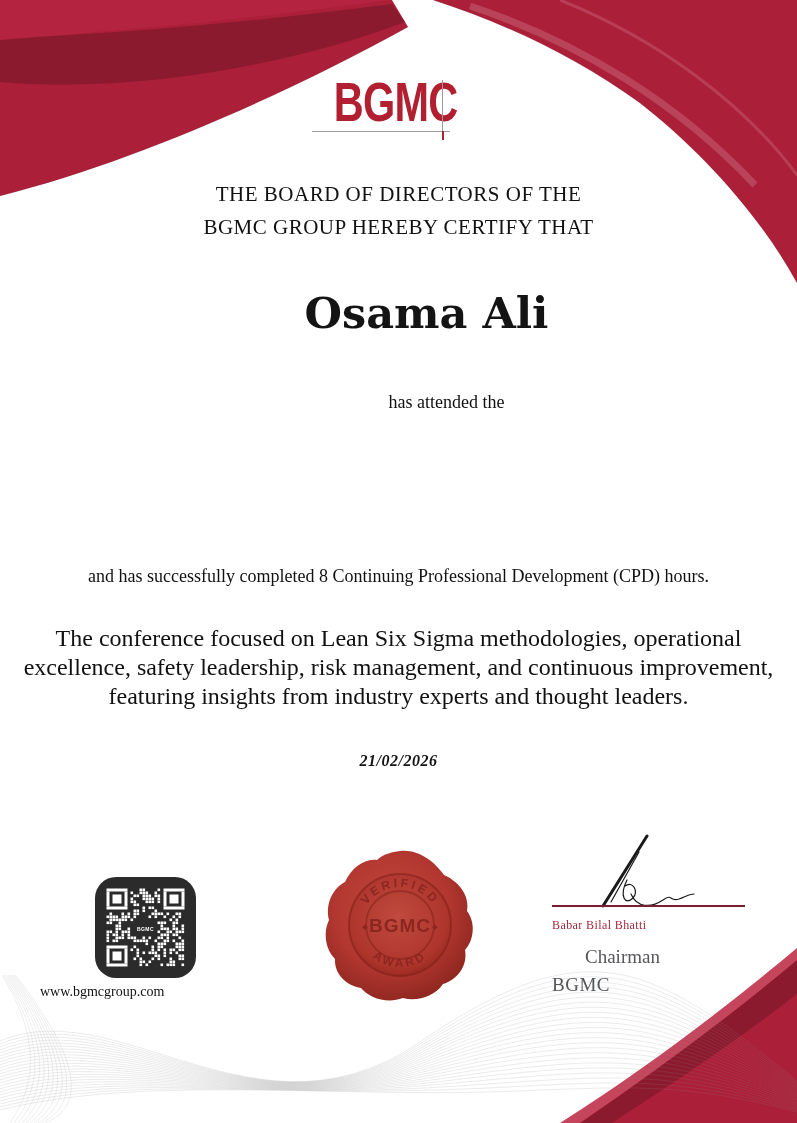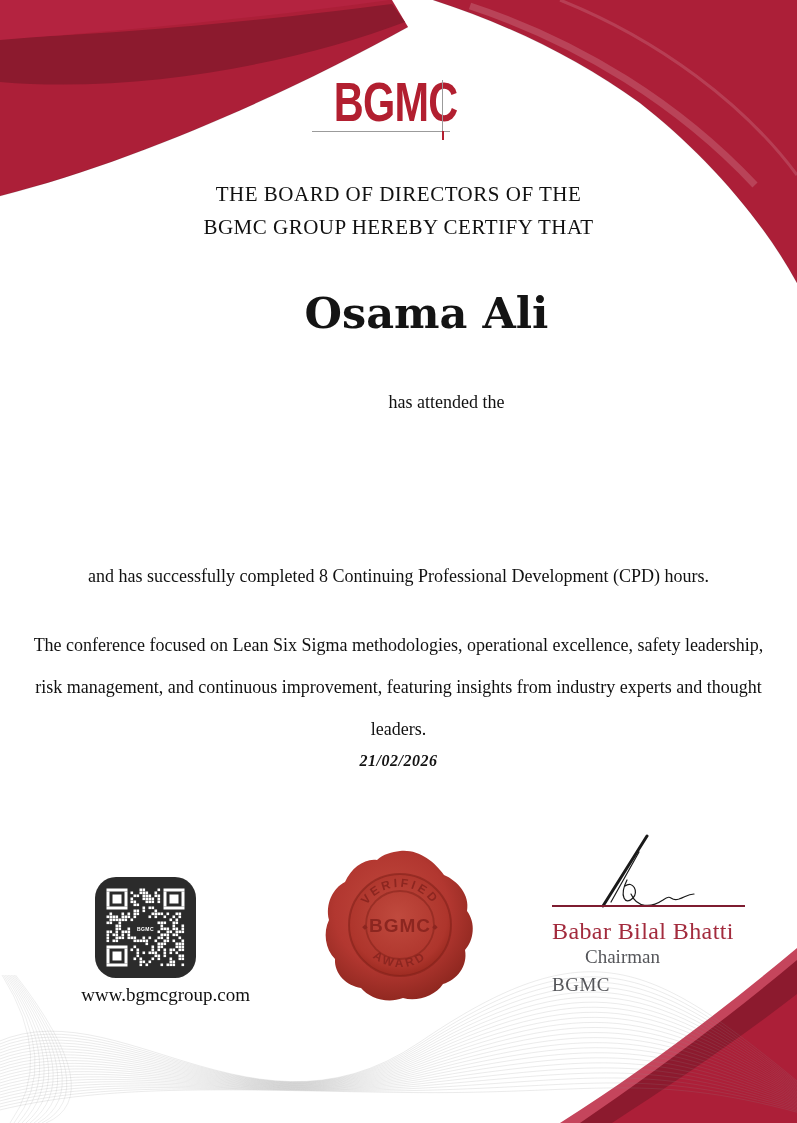--- a/index.html
+++ b/index.html
@@ -31,35 +31,35 @@
   .board{position:absolute;top:178px;left:0;width:100%;text-align:center;
     font-size:21px;line-height:33px;letter-spacing:.5px;color:#111;}
   .recipient{position:absolute;top:288px;left:0;width:100%;text-align:center;
     font-family:"DejaVu Serif", serif;font-weight:bold;font-size:43px;color:#141414;margin-left:28px;}
   .attended{position:absolute;top:392px;left:0;width:100%;text-align:center;font-size:18px;color:#111;margin-left:48px;}
   .event-title{position:absolute;top:448px;left:50%;transform:translateX(-50%);width:680px;
     text-align:center;font-weight:bold;font-size:30px;line-height:42px;color:#161616;}
   .completion{position:absolute;top:566px;left:50%;transform:translateX(-50%);width:760px;
     text-align:center;font-size:18px;color:#111;}
   .description{position:absolute;top:624px;left:50%;transform:translateX(-50%);width:752px;
-    text-align:center;font-size:18px;line-height:42px;color:#111;}
+    text-align:center;font-size:24px;line-height:29px;color:#111;}
   .date{position:absolute;top:752px;left:0;width:100%;text-align:center;
     font-weight:bold;font-size:16px;letter-spacing:.5px;color:#141414;font-style:italic;}
 
   
   .qr-wrap{position:absolute;left:95px;top:877px;width:101px;height:101px;}
-  .qr-url{position:absolute;left:40px;top:984px;width:210px;text-align:right;font-size:19px;color:#111;}
+  .qr-url{position:absolute;left:40px;top:984px;width:210px;text-align:left;font-size:14px;color:#111;}
 
   
   .seal-wrap{position:absolute;left:316px;top:843px;width:168px;height:165px;}
 
   
   .sig-wrap{position:absolute;left:575px;top:830px;width:130px;height:78px;}
   .sig-line{position:absolute;left:552px;top:905px;width:193px;height:2px;background:var(--line-red,#7E1C30);}
-  .sig-name{position:absolute;left:552px;top:918px;font-size:24px;letter-spacing:.4px;color:var(--signature-red,#A32B3D);text-align:center;}
+  .sig-name{position:absolute;left:552px;top:918px;font-size:12px;letter-spacing:.4px;color:var(--signature-red,#A32B3D);text-align:center;}
   .sig-title{position:absolute;left:552px;top:946px;font-size:19px;color:#55565A;margin-left:33px;}
   .sig-org{position:absolute;left:552px;top:974px;font-size:19px;letter-spacing:.5px;color:#55565A;}
 </style>
 </head>
 <body>
 
 <div class="page">
 
   <svg class="deco" viewBox="0 0 797 1123" width="797" height="1123">
 

